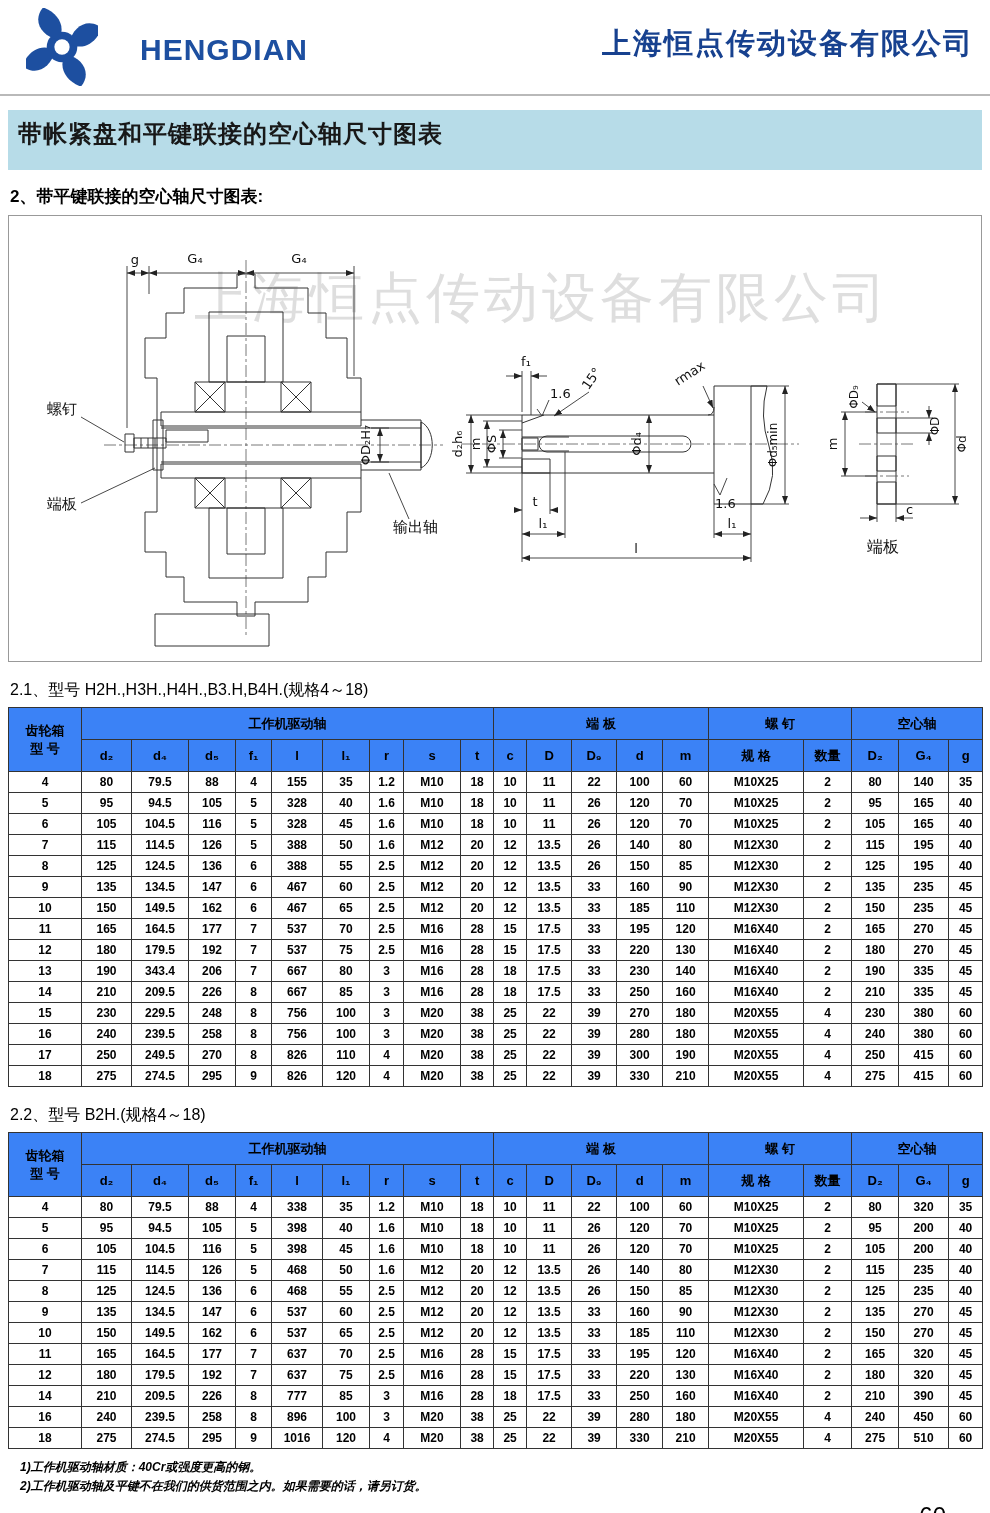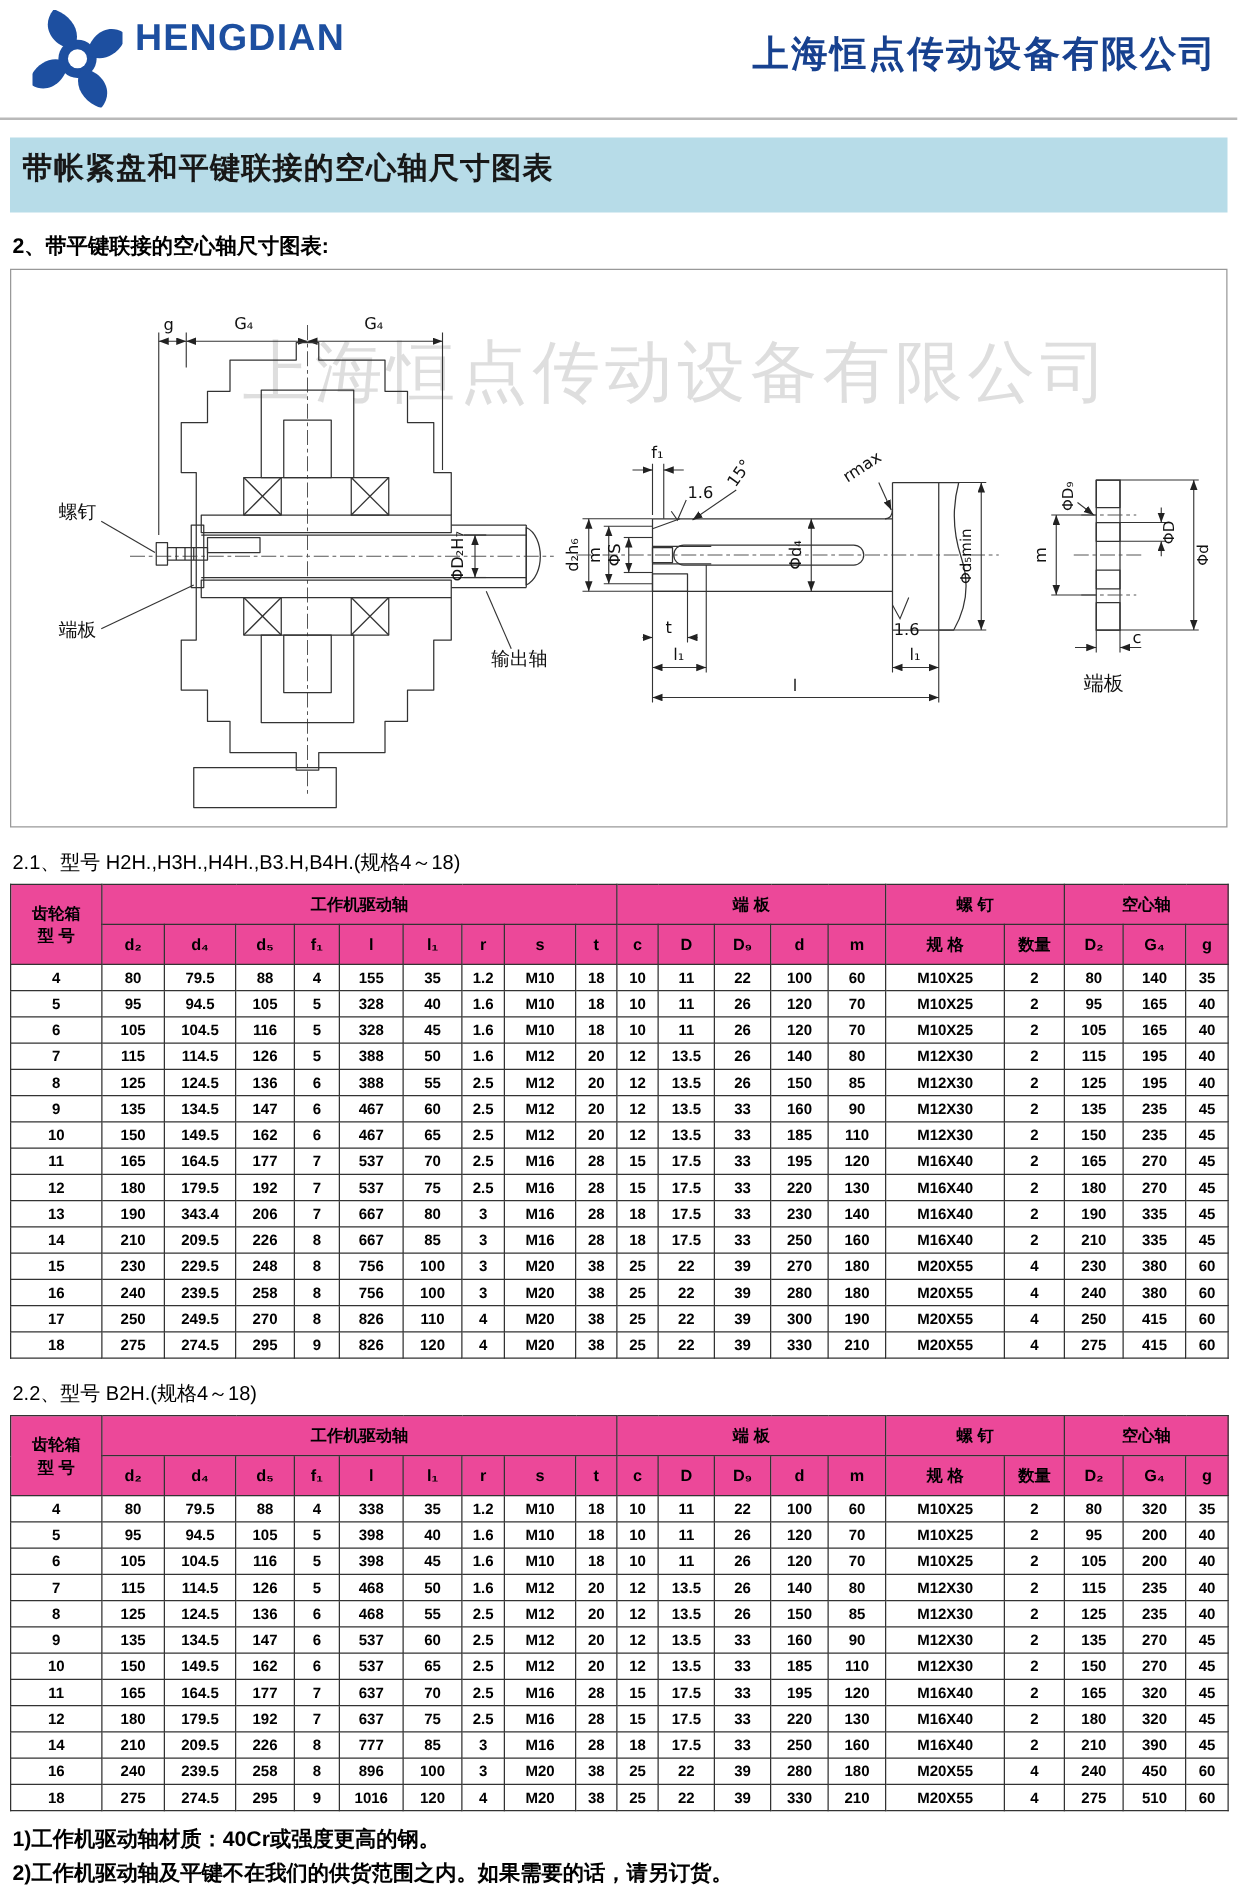--- a/index.html
+++ b/index.html
@@ -1,21 +1,21 @@
 <!DOCTYPE html>
 <html><head>
 <meta charset="utf-8">
 <style>
   html,body{margin:0;padding:0;background:#fff;}
   body{width:990px;font-family:"Liberation Sans","DejaVu Sans",sans-serif;color:#000;}
   .page{width:990px;position:relative;}
 
   
   .hdr{height:94px;border-bottom:2px solid #b9b9b9;position:relative;}
-  .logo-wrap{position:absolute;left:26px;top:8px;display:flex;}
+  .logo-wrap{position:absolute;left:26px;top:8px;display:flex;align-items:center;gap:32px;}
   .logo-text{color:#1d4fa0;font-size:30px;font-weight:bold;letter-spacing:1px;margin-left:10px;margin-top:6px;}
   .company{position:absolute;right:16px;top:24px;font-size:29px;font-weight:bold;color:#17418f;letter-spacing:2px;}
 
   
   .banner{margin:14px 8px 0 8px;background:#b7dce8;color:#181818;font-size:24px;font-weight:bold;padding:8px 10px 20px 10px;letter-spacing:1px;}
   .section-heading{margin:15px 0 7px 10px;font-size:17px;font-weight:bold;}
 
   
   .diagram-box{margin:0 8px;border:1px solid #999;height:445px;background:#fff;overflow:hidden;}
   .diagram-box svg{display:block;}
@@ -24,25 +24,25 @@
   .dim{stroke:#333;fill:none;stroke-width:0.9;}
   text.dl{font-family:"DejaVu Sans",sans-serif;font-size:13px;fill:#111;}
   text.dl2{font-family:"DejaVu Sans",sans-serif;font-size:12px;fill:#111;}
   text.zh{font-size:15px;fill:#111;}
   text.wm{font-size:54px;fill:#c9c9c9;opacity:0.6;letter-spacing:4px;}
 
   
   .tbl-title{margin:18px 0 6px 10px;font-size:16px;font-weight:normal;}
   table.spec{border-collapse:collapse;table-layout:fixed;width:974px;margin:0 8px;text-align:center;}
   table.spec th,table.spec td{border:1px solid #333;padding:0;}
-  table.spec th{background:#ec4899;font-size:13px;font-weight:bold;height:31px;}
+  table.spec th{background:#3b82f6;font-size:13px;font-weight:bold;height:31px;}
   table.spec td{background:#fff;font-size:12px;font-weight:bold;height:20px;}
   th.model-th{font-size:13px;line-height:1.35;}
 
-  .footnotes{margin:9px 0 0 10px;font-size:17px;font-weight:bold;line-height:1.6;}
+  .footnotes{margin:9px 0 0 20px;font-size:12px;font-weight:bold;line-height:1.6;font-style:italic;}
   .page-number{text-align:right;padding:6px 44px 10px 0;font-size:24px;}
 </style>
 </head>
 <body>
 
 <div class="page">
 
   <header class="hdr">
     <div class="logo-wrap">
       <svg width="72" height="78" viewBox="0 0 80 84">

